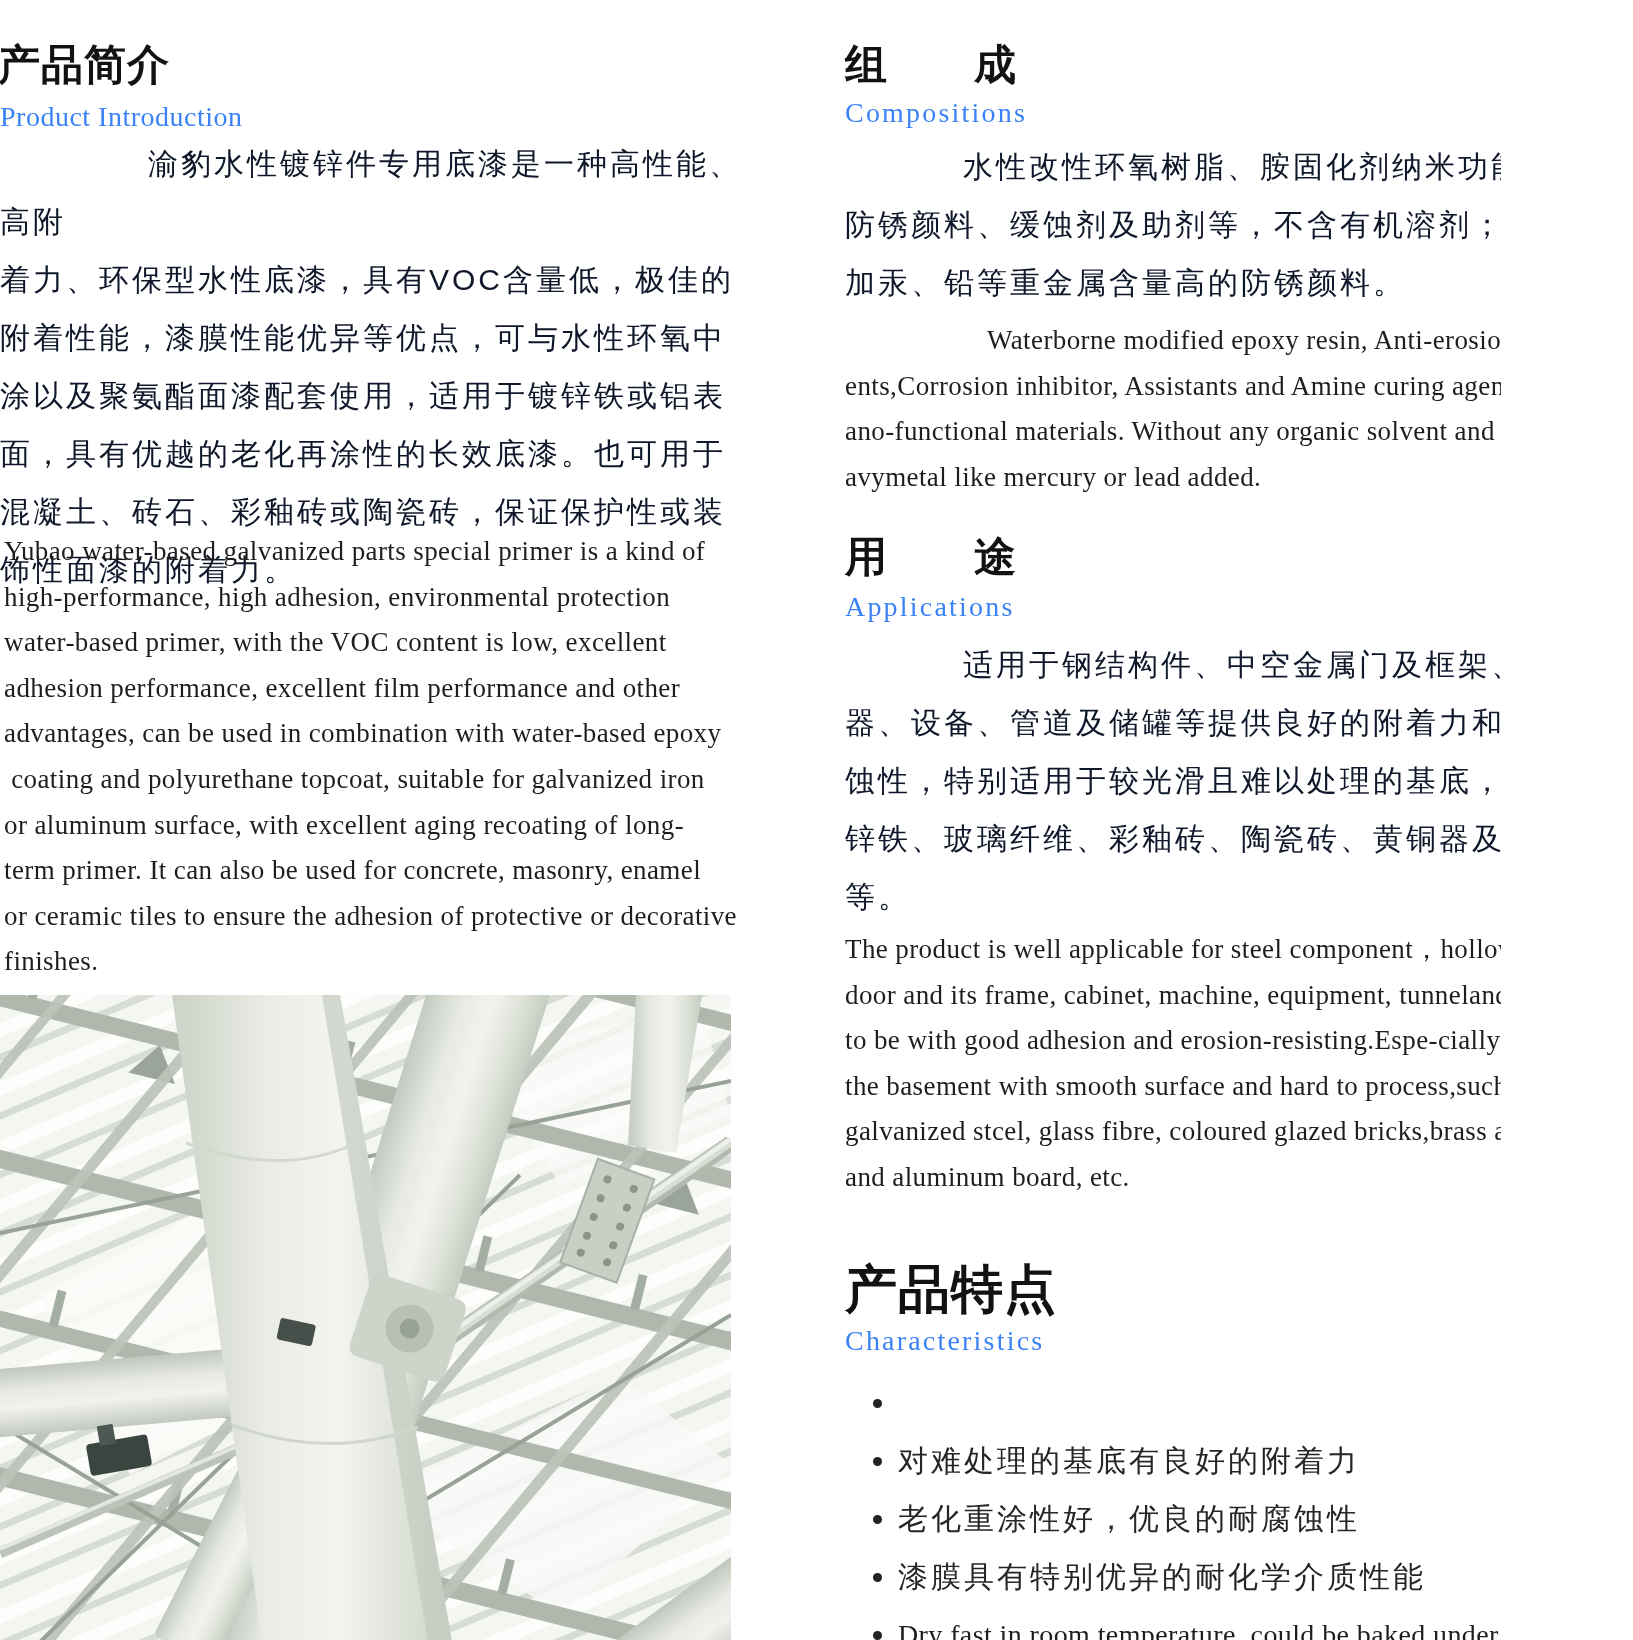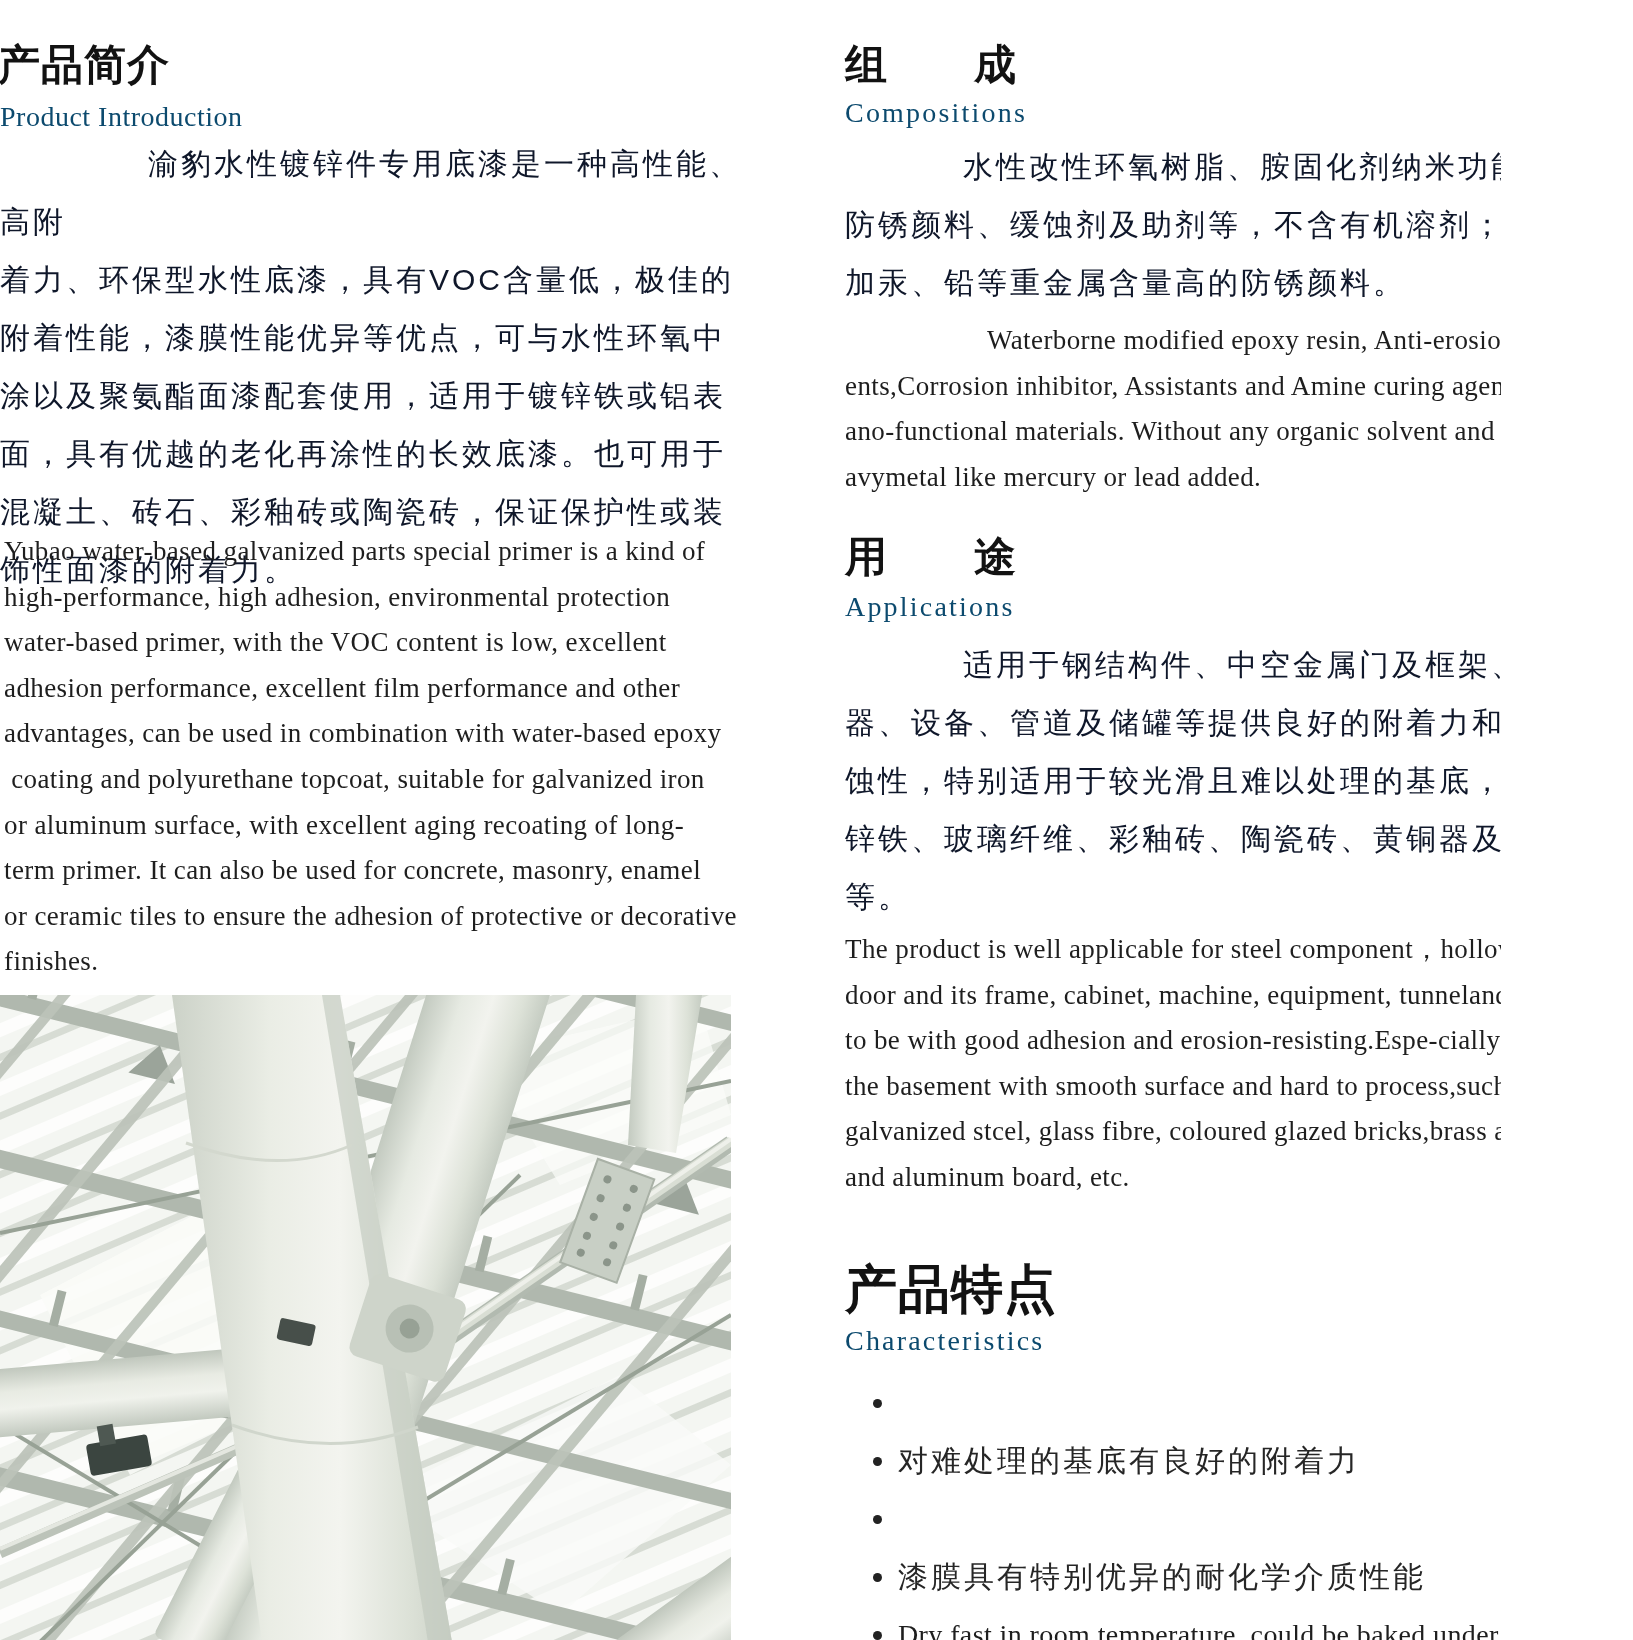--- a/index.html
+++ b/index.html
@@ -5,21 +5,21 @@
   html,body{margin:0;padding:0;background:#ffffff;}
   .page{position:relative;width:1501px;height:1640px;background:#ffffff;overflow:hidden;
         font-family:"Liberation Sans",sans-serif;margin-top:36px;}
   .col{position:absolute;top:0;height:100%;}
   [data-name="intro-section"]{left:0;width:762px;}
   [data-name="right-column"]{left:845px;width:788px;}
 
   .h-zh{position:absolute;margin:0;font-family:"Liberation Sans",sans-serif;font-weight:700;
         font-size:42px;line-height:50px;color:#121212;letter-spacing:1px;white-space:pre;}
   .h-en{position:absolute;font-family:"Liberation Serif",serif;font-size:28px;line-height:34px;
-        color:#0c4a6e;letter-spacing:2.2px;text-align:right;}
+        color:#3b82f6;letter-spacing:2.2px;text-align:right;}
   .lines{white-space:pre-wrap;}
   .zh-para{position:absolute;font-family:"Liberation Sans",sans-serif;font-size:30px;
         line-height:58px;letter-spacing:3px;color:#0f172a;}
   .en-para{position:absolute;font-family:"Liberation Serif",serif;font-size:27px;
         line-height:45.6px;letter-spacing:0.4px;color:#1e1e1e;}
 
   
   [data-name="intro-heading-zh"]{top:4px;left:-2px;}
   [data-name="intro-heading-en"]{top:64px;left:0;letter-spacing:0.5px;}
   [data-name="intro-paragraph-zh"]{top:99px;left:0;width:766px;text-indent:148px;}
@@ -255,20 +255,21 @@
     <ul data-name="characteristics-list">
       <li data-name="characteristic-item">
         <span class="dot" data-name="bullet-dot-icon"></span>
       </li>
       <li data-name="characteristic-item">
         <span class="dot" data-name="bullet-dot-icon"></span>
         <span data-name="characteristic-text">对难处理的基底有良好的附着力</span>
       </li>
       <li data-name="characteristic-item">
         <span class="dot" data-name="bullet-dot-icon"></span>
+        <span data-name="characteristic-text">老化重涂性好，优良的耐腐蚀性</span>
       </li>
       <li data-name="characteristic-item">
         <span class="dot" data-name="bullet-dot-icon"></span>
         <span data-name="characteristic-text">漆膜具有特别优异的耐化学介质性能</span>
       </li>
       <li class="en" data-name="characteristic-item">
         <span class="dot" data-name="bullet-dot-icon"></span>
         <span data-name="characteristic-text">Dry fast in room temperature, could be baked under low te-</span>
       </li>
     </ul>

